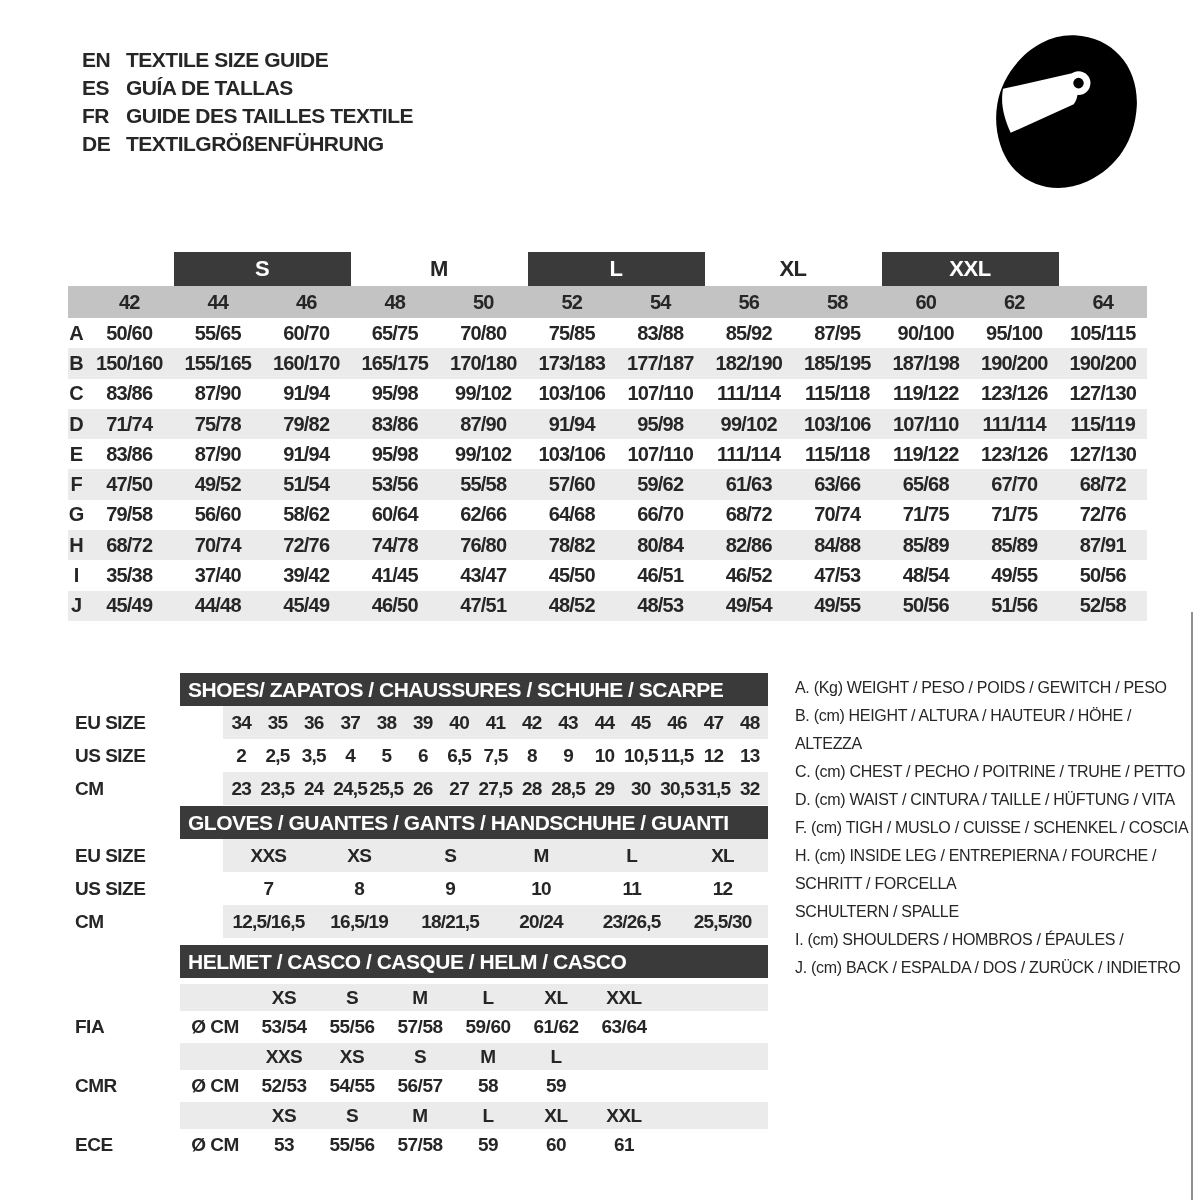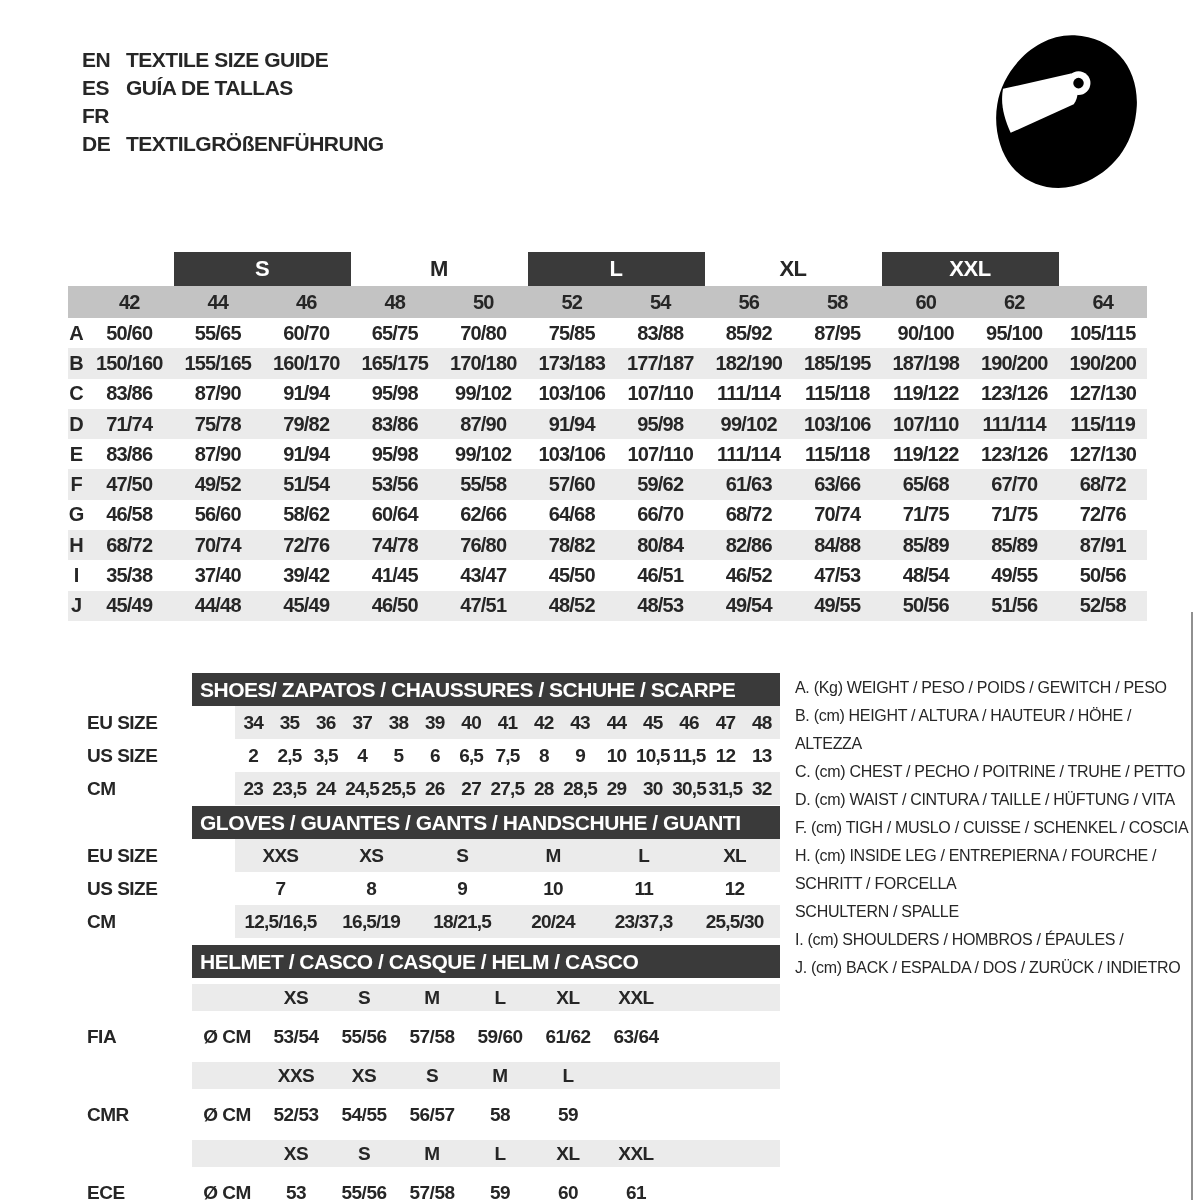--- a/index.html
+++ b/index.html
@@ -25,37 +25,37 @@
              font-size:22px;font-weight:bold;letter-spacing:-0.5px;}
   .num-band{height:32px;background:#c3c3c3;}
   .cell{display:flex;align-items:center;justify-content:center;
         font-size:20px;font-weight:bold;letter-spacing:-0.8px;white-space:nowrap;}
   .trow{height:30.3px;}
   .stripe{background:#ebebeb;}
   .rlabel{display:flex;align-items:center;justify-content:center;
           font-size:20px;font-weight:bold;}
 
   
-  .subtable{position:absolute;left:80px;width:700px;text-align:right;}
+  .subtable{position:absolute;left:68px;width:700px;text-align:right;}
   .shoes{top:673px;}
   .gloves{top:806px;}
   .helmetT{top:945px;}
   .bar{margin-left:112px;width:588px;height:33px;background:#3a3a3a;color:#fff;
        display:flex;align-items:center;box-sizing:border-box;padding-left:8px;
        font-size:21px;font-weight:bold;letter-spacing:-0.5px;white-space:nowrap;}
   .srow{display:flex;height:33px;}
   .slabel{width:112px;display:flex;align-items:center;box-sizing:border-box;padding-left:7px;
           font-size:19px;font-weight:bold;letter-spacing:-0.5px;}
   .sband{flex:1;display:flex;margin-left:43px;}
   .scell{flex:1;display:flex;align-items:center;justify-content:center;
          font-size:19px;font-weight:bold;letter-spacing:-0.8px;white-space:nowrap;}
   .hgap{height:6px;}
   .hbandrow{display:flex;height:27px;}
   .hband{margin-left:112px;width:588px;display:flex;background:#ebebeb;}
-  .hrow{display:flex;height:51px;}
+  .hrow{display:flex;height:32px;}
   .hunit{width:70px;display:flex;align-items:center;justify-content:center;
          font-size:19px;font-weight:bold;letter-spacing:-0.5px;white-space:nowrap;}
   .hcell{width:68px;display:flex;align-items:center;justify-content:center;
          font-size:19px;font-weight:bold;letter-spacing:-0.5px;white-space:nowrap;}
 
   
   .legend{position:absolute;left:795px;top:674px;width:402px;}
   .legline{font-size:16px;font-weight:normal;line-height:28px;letter-spacing:-0.3px;}
 
   .vline{position:absolute;left:1191px;top:612px;width:2px;height:588px;background:#909090;}
@@ -69,20 +69,21 @@
     <div class="lang-row">
       <span class="lang-code">EN</span>
       <span class="lang-title">TEXTILE SIZE GUIDE</span>
     </div>
     <div class="lang-row">
       <span class="lang-code">ES</span>
       <span class="lang-title">GUÍA DE TALLAS</span>
     </div>
     <div class="lang-row">
       <span class="lang-code">FR</span>
+      <span class="lang-title">GUIDE DES TAILLES TEXTILE</span>
     </div>
     <div class="lang-row">
       <span class="lang-code">DE</span>
       <span class="lang-title">TEXTILGRÖßENFÜHRUNG</span>
     </div>
   </div>
 
   <div class="helmet-icon">
     <svg viewBox="0 0 180 185" width="172" height="180" aria-hidden="true">
       <path d="M97 6 C138 8 164 40 162 80 C160 116 142 144 110 159
@@ -204,21 +205,21 @@
           <div class="cell">57/60</div>
           <div class="cell">59/62</div>
           <div class="cell">61/63</div>
           <div class="cell">63/66</div>
           <div class="cell">65/68</div>
           <div class="cell">67/70</div>
           <div class="cell">68/72</div>
         </div>
         <div class="grid13 trow">
           <div class="rlabel">G</div>
-          <div class="cell">46/58</div>
+          <div class="cell">79/58</div>
           <div class="cell">56/60</div>
           <div class="cell">58/62</div>
           <div class="cell">60/64</div>
           <div class="cell">62/66</div>
           <div class="cell">64/68</div>
           <div class="cell">66/70</div>
           <div class="cell">68/72</div>
           <div class="cell">70/74</div>
           <div class="cell">71/75</div>
           <div class="cell">71/75</div>
@@ -363,21 +364,21 @@
             <div class="scell">12</div>
           </div>
         </div>
         <div class="srow">
           <div class="slabel">CM</div>
           <div class="sband stripe">
             <div class="scell">12,5/16,5</div>
             <div class="scell">16,5/19</div>
             <div class="scell">18/21,5</div>
             <div class="scell">20/24</div>
-            <div class="scell">23/37,3</div>
+            <div class="scell">23/26,5</div>
             <div class="scell">25,5/30</div>
           </div>
         </div>
       </div>
   </div>
 
   <div class="subtable helmetT">
     <div class="bar">HELMET / CASCO / CASQUE / HELM / CASCO</div>
     <div class="hgap"></div>
     <div>

